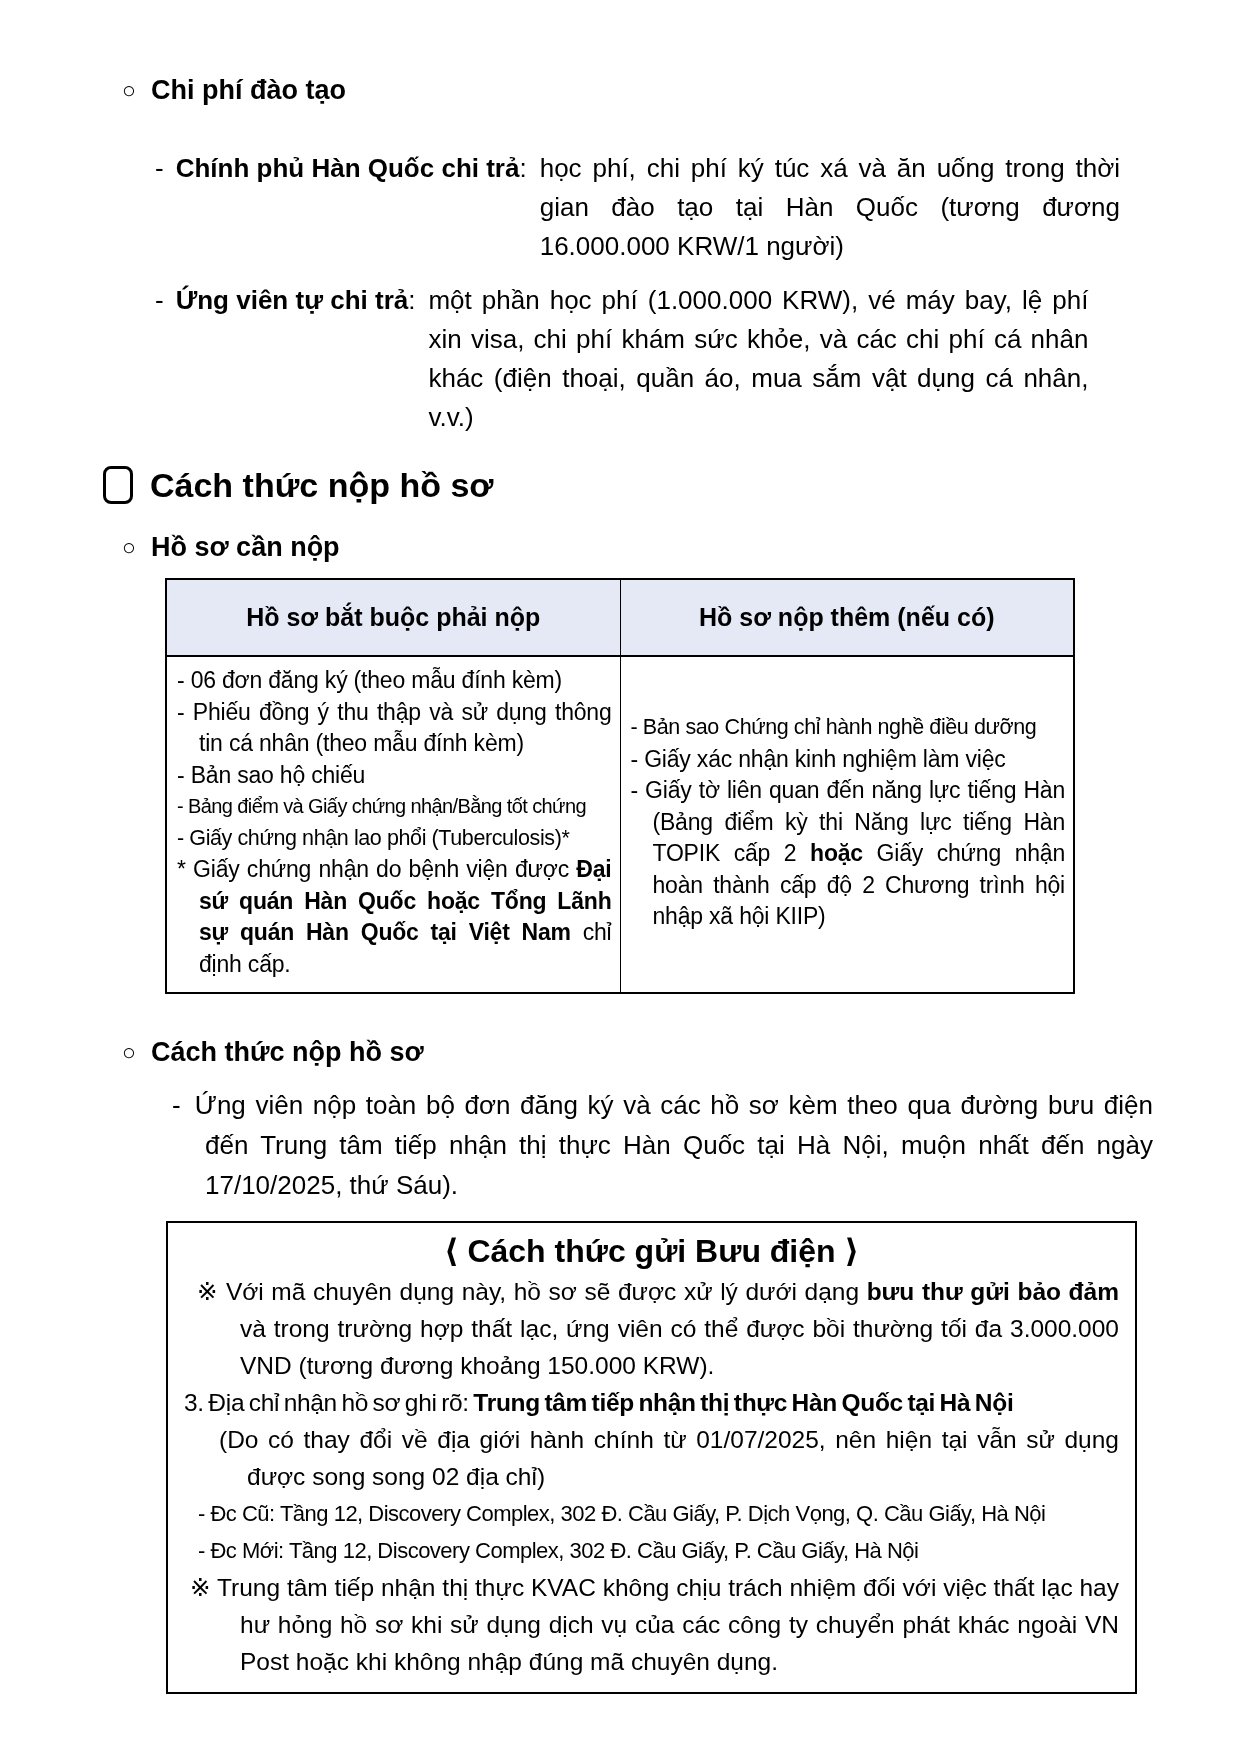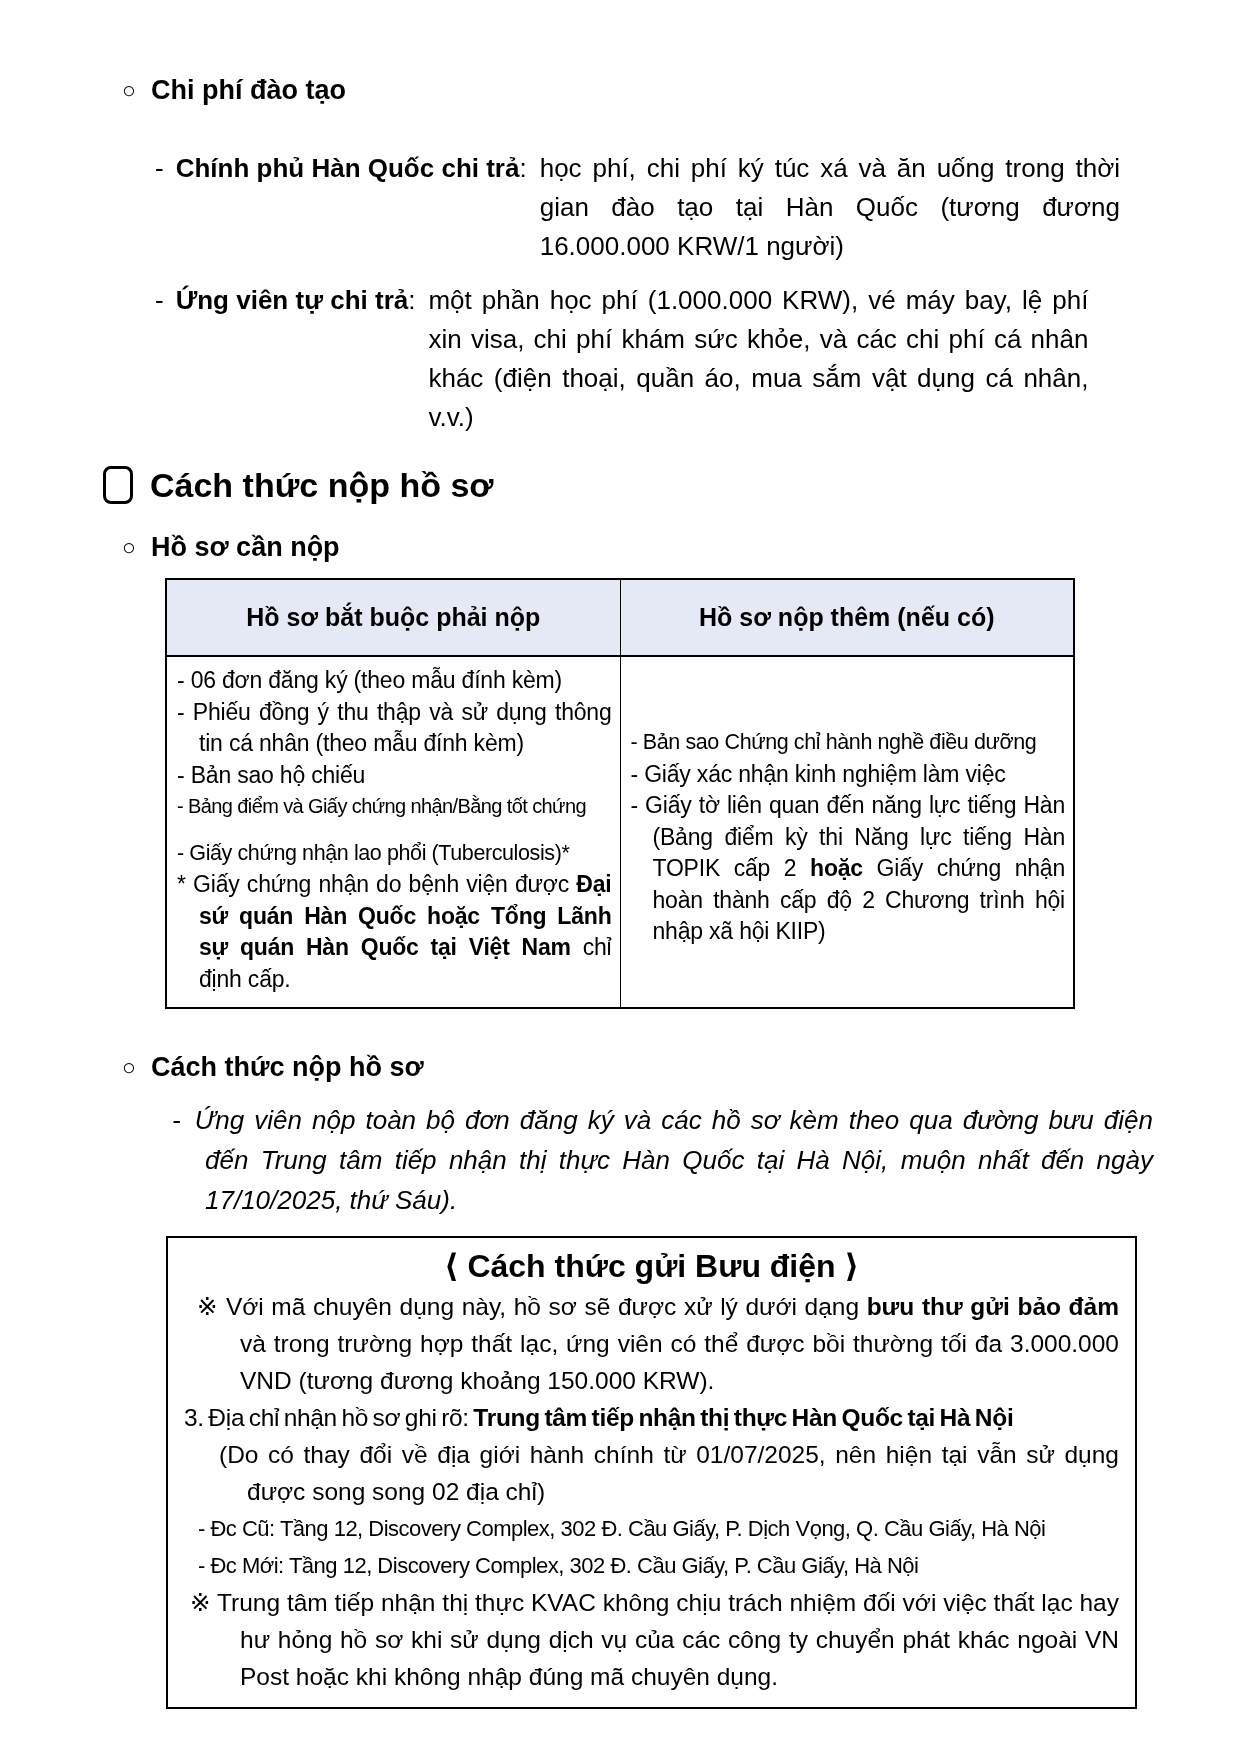--- a/index.html
+++ b/index.html
@@ -40,27 +40,27 @@
   }
   .doc-table th{
     width:50%;background:#e4e9f5;border-bottom:2px solid #000;
     font-size:25px;font-weight:bold;padding:23px 4px;text-align:center;
   }
   .doc-table th + th, .doc-table td + td{border-left:1.5px solid #000;}
   .doc-table td{vertical-align:top;padding:8px 8px 12px 10px;}
   .doc-table td.mid{vertical-align:middle;}
   .ci{padding-left:22px;text-indent:-22px;text-align:justify;font-size:23px;line-height:31.5px;letter-spacing:-0.2px;}
   .ci.cond1{font-size:20px;letter-spacing:-0.6px;white-space:nowrap;text-align:left;}
-  .ci.cond2{font-size:21.5px;letter-spacing:-0.4px;white-space:nowrap;text-align:left;margin-top:15px;}
+  .ci.cond2{font-size:21.5px;letter-spacing:-0.4px;white-space:nowrap;text-align:left;}
 
   
   .method-par{
     margin:16px 0 0 172px;width:948px;
     font-size:26px;line-height:40px;text-align:justify;
-    padding-left:33px;text-indent:-33px;font-style:italic;
+    padding-left:33px;text-indent:-33px;
   }
   .method-par .dash{padding-right:14px;}
 
   
   .postal{
     margin:16px 0 0 166px;width:935px;
     border:2.5px solid #000;
     padding:8px 16px 12px 16px;
     font-size:24.5px;line-height:37px;
   }

